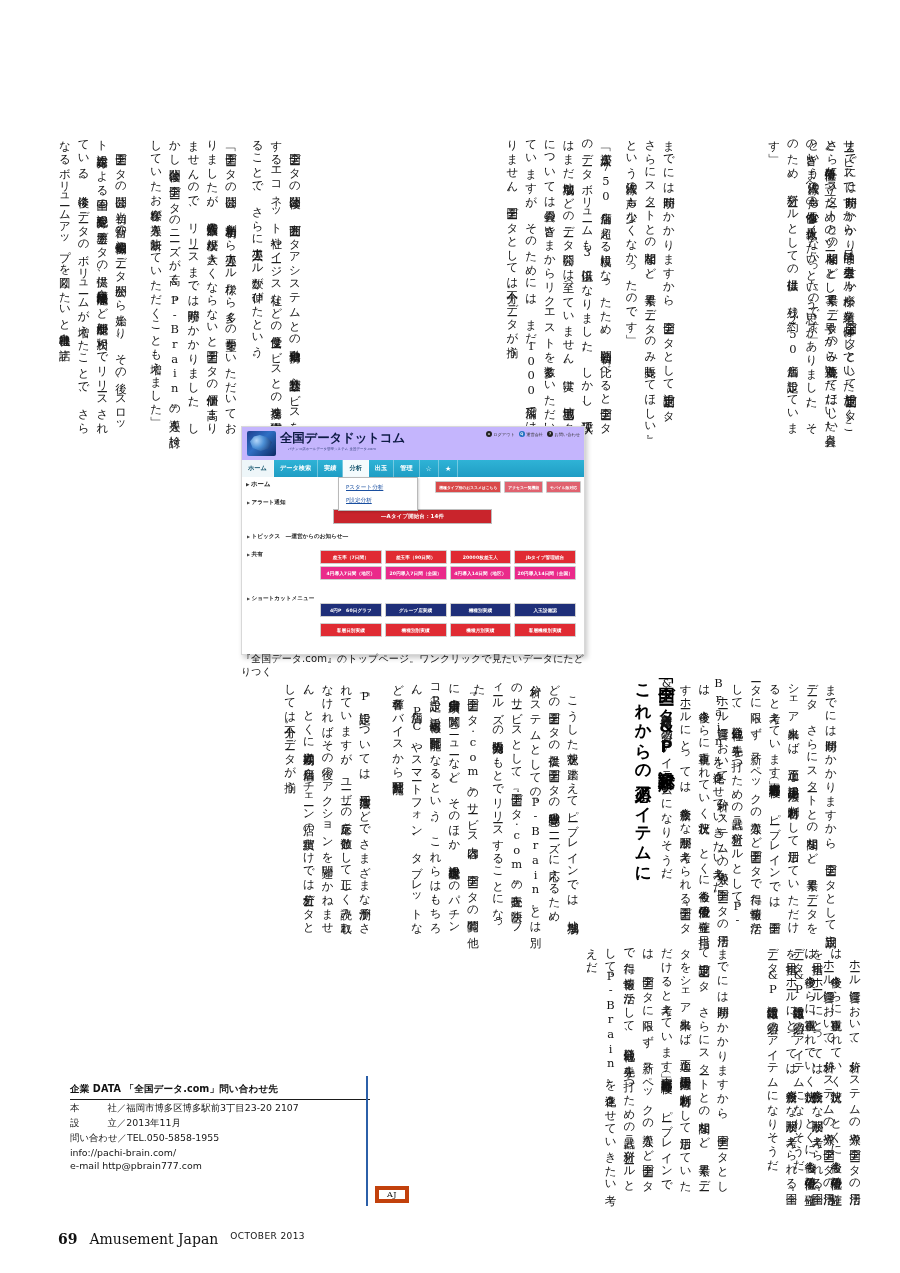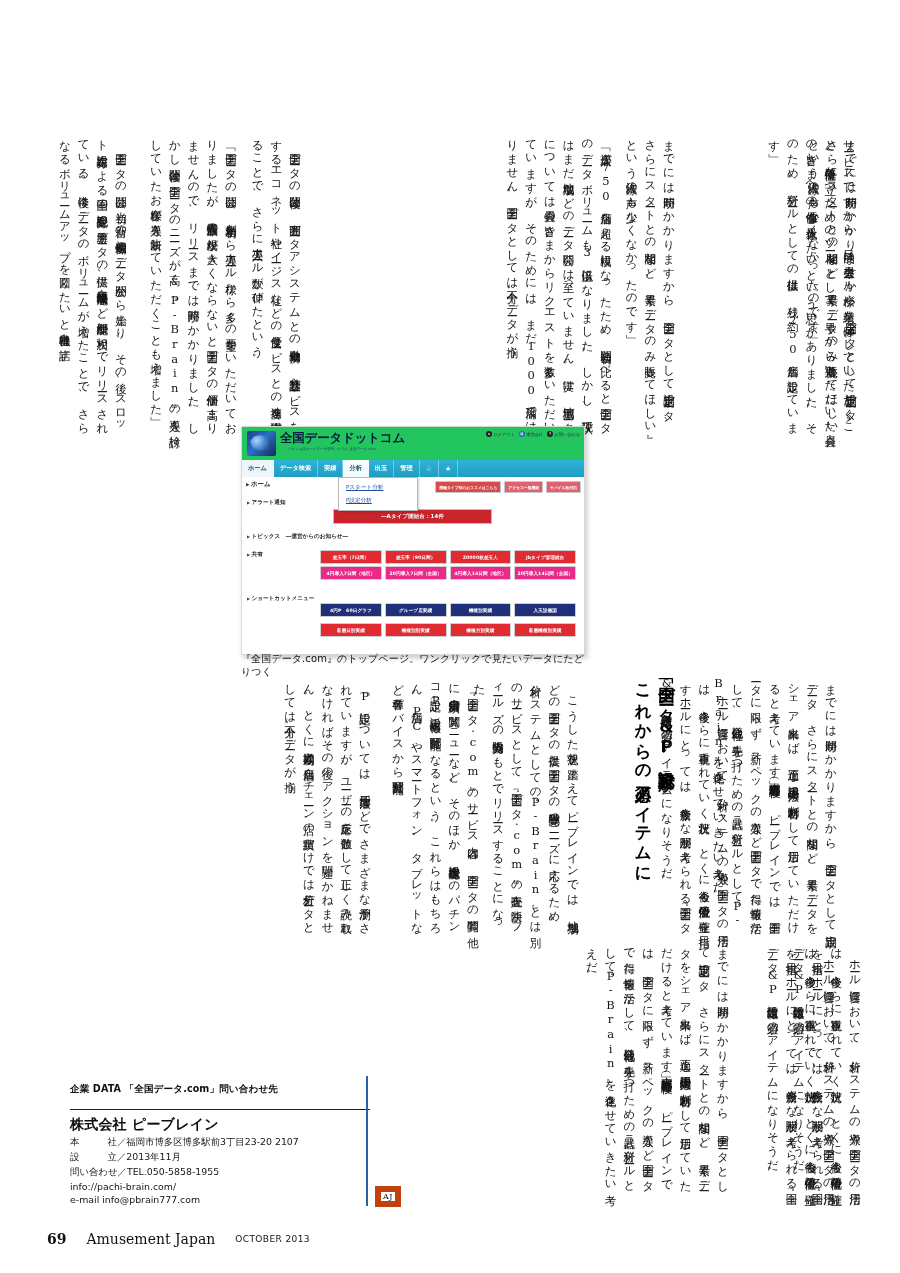--- a/index.html
+++ b/index.html
@@ -50,21 +50,21 @@
     left:241px;top:426px;
     width:342px;height:227px;
     box-shadow:2px 3px 5px rgba(0,0,0,.22);
     background:#fff;
     border:1px solid #d8d8d8;
     overflow:hidden;
   }
   .shot{position:absolute;inset:0;background:#ffffff;}
   .shot-head{
     position:absolute;left:0;top:0;right:0;height:33px;
-    background:#22c55e;border-bottom:0;
+    background:#c4b5fd;border-bottom:0;
   }
   .logo-badge{
     position:absolute;left:5px;top:4px;width:29px;height:25px;
     background:linear-gradient(135deg,#1d3f8f 0%,#2f6fc4 45%,#0d2a63 100%);
     border-radius:2px;
     overflow:hidden;
   }
   .logo-badge:after{
     content:"";position:absolute;left:3px;top:4px;width:22px;height:16px;
     background:radial-gradient(circle at 30% 35%,#bfe0ff 0%,#4f93d8 40%,#17356f 90%);
@@ -159,42 +159,42 @@
     font-size:10px;color:#121212;letter-spacing:.1px;line-height:1.3;
   }
 
   
   .databox{
     position:absolute;left:70px;top:1083px;width:300px;
   }
   .databox .title{
     font-family:"DejaVu Sans","Liberation Sans",sans-serif;
     font-weight:700;font-size:9.6px;color:#111;letter-spacing:.1px;
-    padding-bottom:13px;border-bottom:1.4px solid #1b1b1b;
+    padding-bottom:3px;border-bottom:1.4px solid #1b1b1b;
   }
   .databox .corp{
     font-family:"DejaVu Sans","Liberation Sans",sans-serif;
     font-weight:700;font-size:14px;color:#0d0d0d;margin-top:6px;letter-spacing:.2px;
   }
   .databox .line{
     font-family:"DejaVu Sans","Liberation Sans",sans-serif;
     font-size:9.4px;color:#141414;margin-top:2px;letter-spacing:0;white-space:pre;
   }
   .rule-v{
     position:absolute;left:366px;top:1076px;width:2px;height:130px;background:#2b5fa8;
   }
   .endmark{
     position:absolute;left:375px;top:1186px;
     font-family:"DejaVu Serif","Liberation Serif",serif;
-    font-size:8px;border:6px solid #c2410c;padding:0 2px;letter-spacing:.5px;color:#111;
+    font-size:8px;border:4px solid #c2410c;padding:0 8px;letter-spacing:.5px;color:#111;
   }
 
   
   .footer{
-    position:absolute;left:47px;bottom:26px;display:flex;align-items:center;gap:20px;
+    position:absolute;left:58px;bottom:26px;display:flex;align-items:flex-start;gap:12px;
   }
   .footer .pg{
     font-family:"DejaVu Serif","Liberation Serif",serif;
     font-weight:700;font-size:14px;color:#111;
   }
   .footer .mag{
     font-family:"DejaVu Serif","Liberation Serif",serif;
     font-size:14px;color:#111;
   }
   .footer .iss{
@@ -333,26 +333,25 @@
         </div>
 
       </div>
     </div>
   </div>
 
   <div class="shot-caption">『全国データ.com』のトップページ。ワンクリックで見たいデータにたどりつく</div>
 
   <div class="databox">
     <div class="title">企業 DATA 「全国データ.com」問い合わせ先</div>
-    <div class="corp">株式会社 ピーブレイン</div>
     <div class="line">本　　　社／福岡市博多区博多駅前3丁目23-20 2107</div>
     <div class="line">設　　　立／2013年11月</div>
     <div class="line">問い合わせ／TEL.050-5858-1955</div>
     <div class="line">info://pachi-brain.com/</div>
-    <div class="line">e-mail info@pbrain777.com</div>
+    <div class="line">e-mail http@pbrain777.com</div>
   </div>
 
   <div class="rule-v"></div>
 
   <div class="endmark">AJ</div>
 
   <div class="footer">
     <span class="pg">69</span>
     <span class="mag">Amusement Japan</span>
     <span class="iss">OCTOBER 2013</span>

